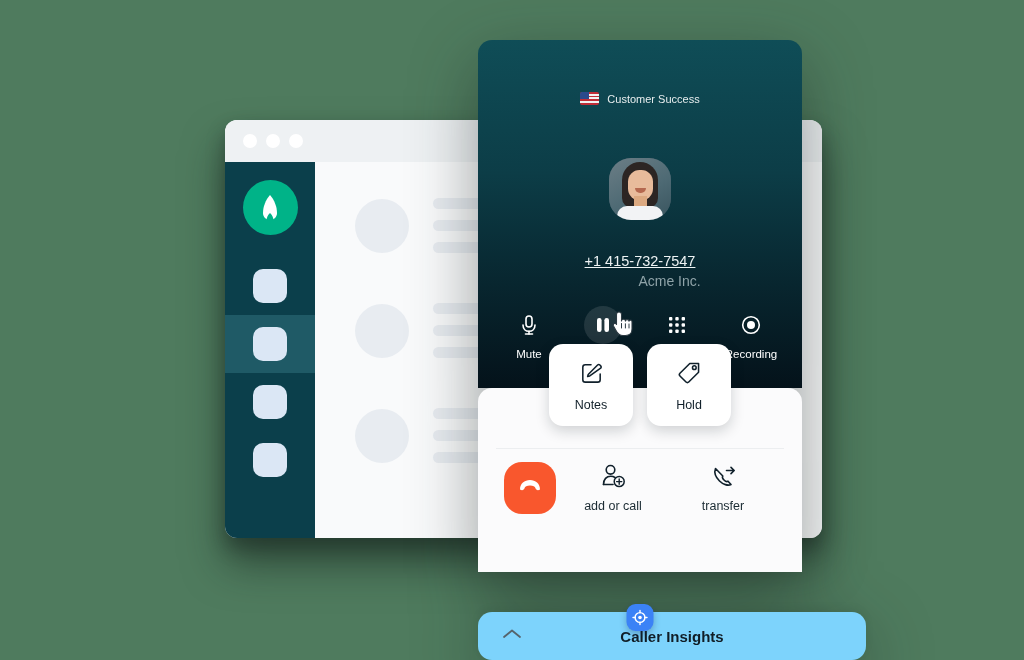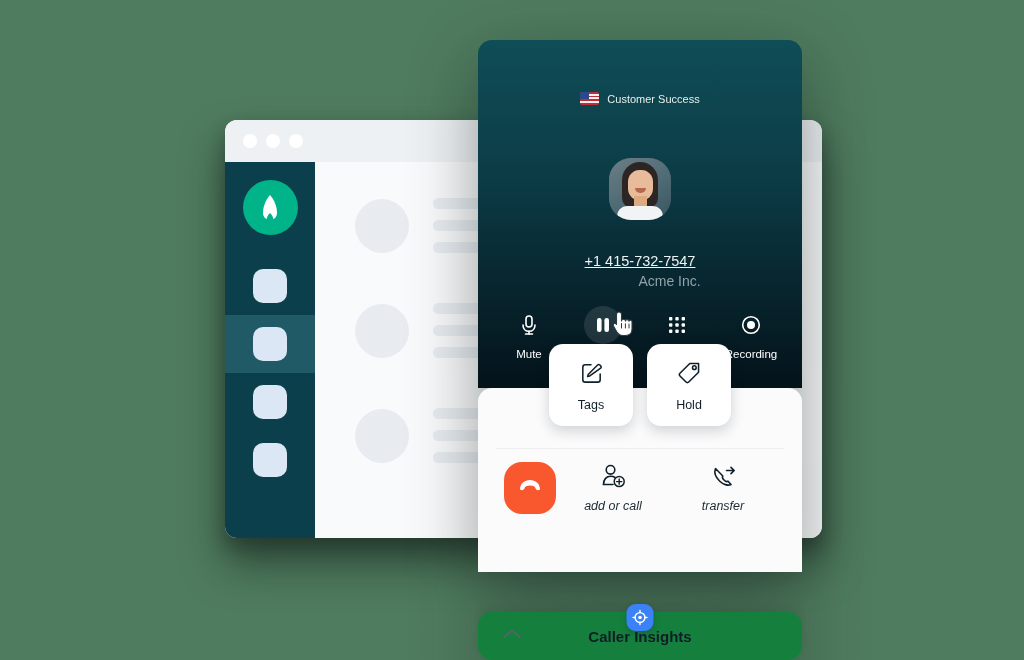--- a/index.html
+++ b/index.html
@@ -70,22 +70,22 @@
     background: linear-gradient(180deg, #0f4d57 0%, #0c3d47 38%, #08262f 70%, #04121a 100%);
   }
   #phone-light {
     position: absolute; left: 0; top: 348px;
     width: 324px; height: 184px;
     background: #fbfbfc;
     border-radius: 14px 14px 0 0;
   }
   #phone-insights-bar {
     position: absolute; left: 0; top: 572px;
-    width: 324px; height: 48px;
-    background: #15803d;
+    width: 388px; height: 48px;
+    background: #7dd3fc;
     border-radius: 14px;
     display: flex; align-items: center;
     box-shadow: 0 -3px 10px rgba(0,0,0,.06);
   }
 
   
   #phone-topbar {
     position: absolute; top: 18px; left: 0; width: 324px;
     display: flex; align-items: center; justify-content: center;
   }
@@ -161,21 +161,21 @@
   .action-card-label { font-size: 12.5px; color:#11202a; }
 
   #phone-divider {
     position: absolute; top: 408px; left: 18px; width: 288px; height: 1px;
     background: #eceef0;
   }
 
   
   #bottom-actions {
     position: absolute; top: 422px; left: 0; width: 324px;
-    display: flex; align-items: center; padding: 0 26px; gap: 4px; font-style: italic;
+    display: flex; align-items: center; padding: 0 26px; gap: 4px;
   }
   #hangup-button {
     width: 52px; height: 52px; border-radius: 18px;
     background: #f9572d; display:flex; align-items:center; justify-content:center;
     cursor: pointer; flex: 0 0 52px;
   }
   .bottom-act { flex:1; display:flex; flex-direction:column; align-items:center; gap: 6px; cursor:pointer; }
   .bottom-act-label { font-size: 12.5px; color:#1b2b33; }
 
   #insights-badge {
@@ -342,21 +342,21 @@
 
   <div id="action-cards">
 
     <div class="action-card">
       <span>
         <svg width="27" height="27" viewBox="0 0 28 28" aria-hidden="true">
           <path d="M23 15.5 V21.5 C23 23 22 24 20.5 24 H7.5 C6 24 5 23 5 21.5 V8.5 C5 7 6 6 7.5 6 H13.5" fill="none" stroke="#10202b" stroke-width="1.6" stroke-linecap="round"></path>
           <path d="M12.2 17.6 L10 18.2 L10.6 16 L20.3 6.3 C21 5.6 22 5.6 22.7 6.3 L23.5 7.1 C24.2 7.8 24.2 8.8 23.5 9.5 Z" fill="none" stroke="#10202b" stroke-width="1.6" stroke-linejoin="round"></path>
         </svg>
       </span>
-      <span class="action-card-label">Tags</span>
+      <span class="action-card-label">Notes</span>
     </div>
 
     <div class="action-card">
       <span>
         <svg width="27" height="27" viewBox="0 0 28 28" aria-hidden="true">
           <path d="M14.3 4.6 L23.4 4.6 L23.4 13.7 L13.2 23.9 C12.4 24.7 11.2 24.7 10.4 23.9 L4.1 17.6 C3.3 16.8 3.3 15.6 4.1 14.8 Z" fill="none" stroke="#10202b" stroke-width="1.6" stroke-linejoin="round"></path>
           <circle cx="19" cy="9" r="1.9" fill="none" stroke="#10202b" stroke-width="1.6"></circle>
         </svg>
       </span>
       <span class="action-card-label">Hold</span>

